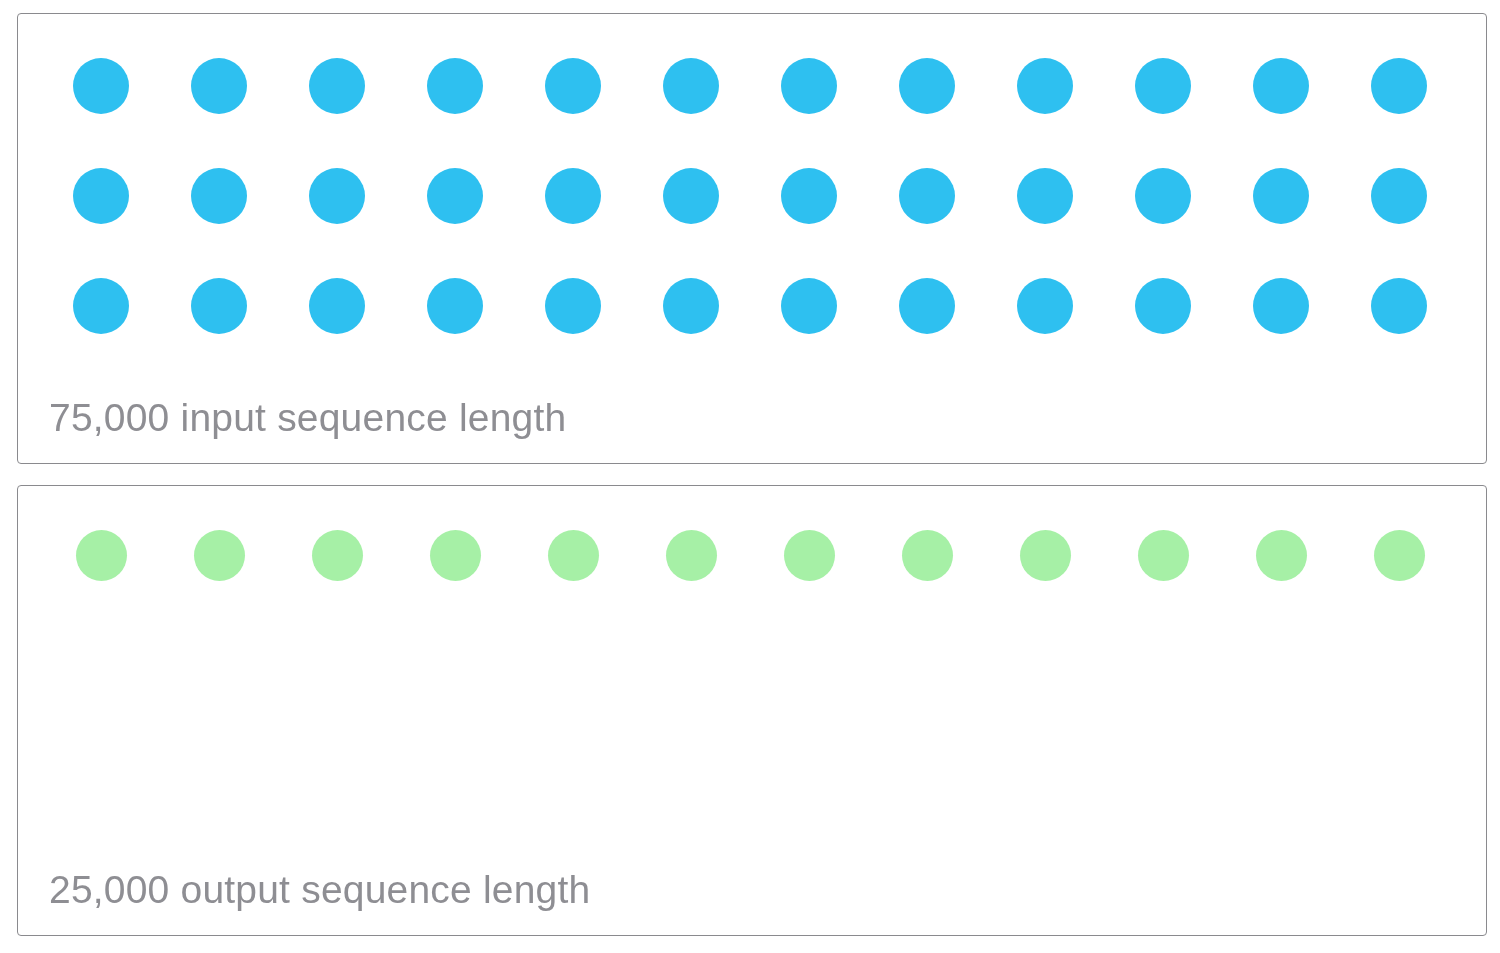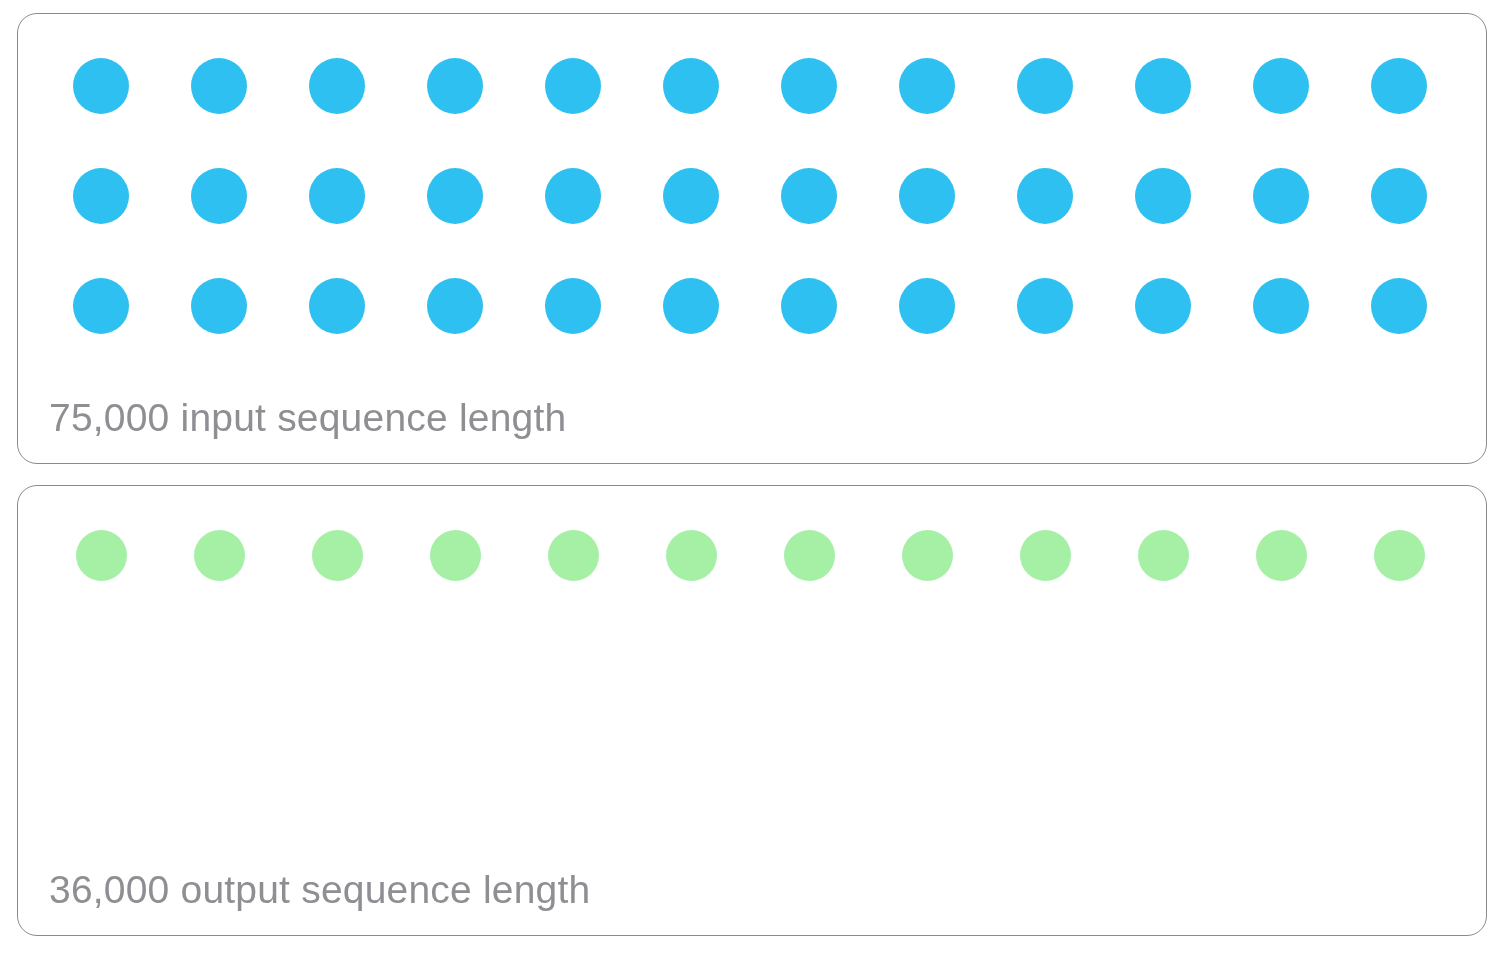--- a/index.html
+++ b/index.html
@@ -19,21 +19,21 @@
     height: 953px;
     background: #ffffff;
   }
 
   
   .panel {
     position: absolute;
     box-sizing: border-box;
     background: #ffffff;
     border: 1.6px solid #8a8a8e;
-    border-radius: 20px;
+    border-radius: 4px;
   }
   #panel-input {
     left: 17px;
     top: 13px;
     width: 1470px;
     height: 451px;
   }
   #panel-output {
     left: 17px;
     top: 485px;
@@ -147,16 +147,16 @@
           <div class="dot green" style="left: 529.5px; width: 51px; height: 51px; background: rgb(166, 240, 166);"></div>
           <div class="dot green" style="left: 647.5px; width: 51px; height: 51px; background: rgb(166, 240, 166);"></div>
           <div class="dot green" style="left: 765.5px; width: 51px; height: 51px; background: rgb(166, 240, 166);"></div>
           <div class="dot green" style="left: 883.5px; width: 51px; height: 51px; background: rgb(166, 240, 166);"></div>
           <div class="dot green" style="left: 1001.5px; width: 51px; height: 51px; background: rgb(166, 240, 166);"></div>
           <div class="dot green" style="left: 1119.5px; width: 51px; height: 51px; background: rgb(166, 240, 166);"></div>
           <div class="dot green" style="left: 1237.5px; width: 51px; height: 51px; background: rgb(166, 240, 166);"></div>
           <div class="dot green" style="left: 1355.5px; width: 51px; height: 51px; background: rgb(166, 240, 166);"></div>
         </div>
       </div>
-    <div class="panel-caption" id="caption-output">36,000 output sequence length</div>
+    <div class="panel-caption" id="caption-output">25,000 output sequence length</div>
   </div>
 
 </div>
 
 </body></html>

